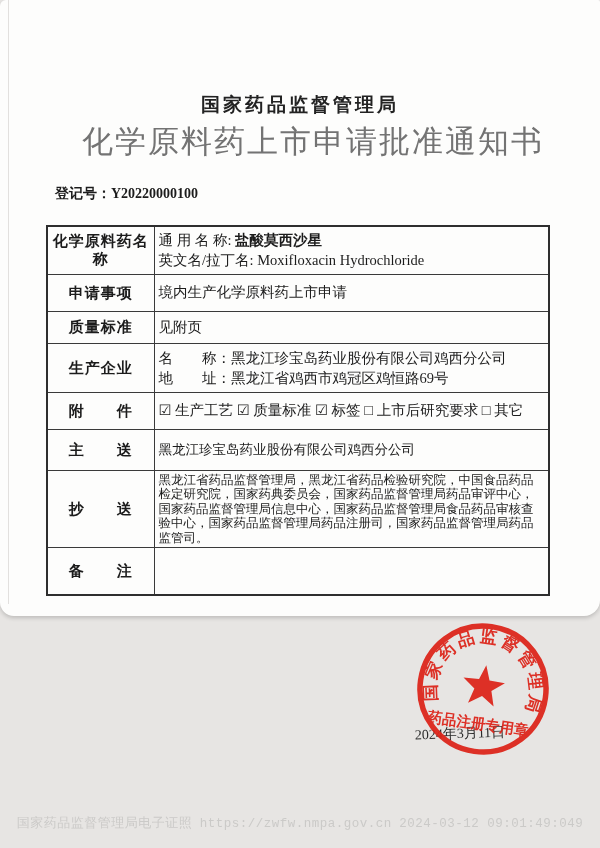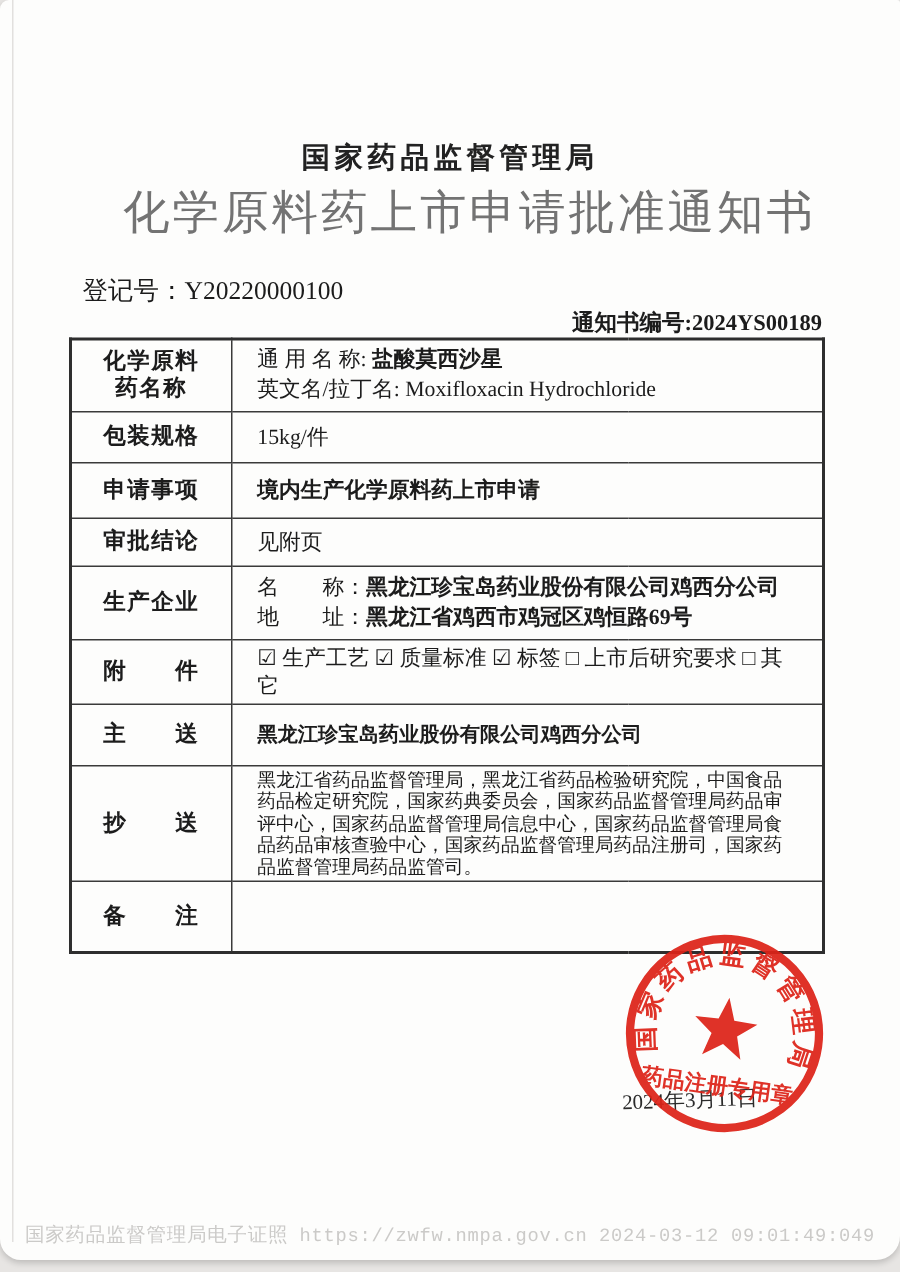--- a/index.html
+++ b/index.html
@@ -3,62 +3,62 @@
 <meta charset="utf-8">
 <style>
   html,body{margin:0;padding:0;}
   body{
     width:600px;height:848px;position:relative;overflow:hidden;
     background:#e7e5e3;
     font-family:"Liberation Serif", serif;
     color:#1c1c1c;
   }
   .page{
-    position:absolute;left:0;top:0;width:600px;height:840px;
+    position:absolute;left:0;top:0;width:600px;height:616px;
     background:#fdfdfc;
     border-radius:6px 2px 16px 14px;
     box-shadow:0 2px 4px rgba(0,0,0,.18);
   }
   .page::before{ 
     content:"";position:absolute;left:8px;top:0;bottom:12px;width:1px;background:#e2e0de;
   }
   .org-name{
     position:absolute;top:92px;left:0;width:600px;text-align:center;
     font-family:"Liberation Sans", sans-serif;
     font-size:19px;font-weight:bold;letter-spacing:3px;color:#222;
   }
   .doc-title{
     position:absolute;top:121px;left:13px;width:600px;text-align:center;
     font-size:31px;letter-spacing:2px;color:#737373;font-weight:500;
   }
-  .meta{position:absolute;left:55px;top:183px;font-size:17px;font-weight:normal;}
+  .meta{position:absolute;left:55px;top:183px;font-size:14px;font-weight:bold;}
   .meta .line{height:22px;line-height:22px;}
   .notice-no{
     position:absolute;right:52px;top:205px;height:22px;line-height:22px;
     font-size:15px;font-weight:bold;
   }
   table.doc{
     position:absolute;left:46px;top:225px;width:502px;
     border-collapse:collapse;table-layout:fixed;
     font-size:14.5px;
   }
   table.doc td{
     border:1.5px solid #3a3a3a;
     vertical-align:middle;
-    padding:2px 17px;
+    padding:2px 4px;
     overflow:hidden;
   }
   table.doc{border:2px solid #2e2e2e;}
   td.lbl{
     text-align:center;font-weight:bold;font-size:15px;letter-spacing:1px;line-height:18px;
   }
   td.val{text-align:left;padding-left:13px;margin-top:21px;}
   .two-line div{line-height:20px;}
   .b{font-weight:bold;}
-  .sb{font-weight:700;}
+  .sb{font-weight:400;}
   td.cc-cell{font-size:12.5px;line-height:14.5px;padding:4px 8px 4px 10px;text-align:left;vertical-align:top;}
   .seal{
     position:absolute;left:413px;top:619px;width:140px;height:140px;
     transform:rotate(8deg);opacity:.93;z-index:5;pointer-events:none;
   }
   .seal-date{
     position:absolute;left:402px;top:725px;width:116px;text-align:center;
     font-size:14px;color:#2b2b2b;transform:rotate(-2deg);z-index:4;
   }
   .footer{
@@ -71,52 +71,47 @@
 <body>
 
 <div class="page">
 
   <div class="org-name">国家药品监督管理局</div>
   <div class="doc-title">化学原料药上市申请批准通知书</div>
 
   <div class="meta">
     <div class="line"><span>登记号：</span><span>Y20220000100</span></div>
   </div>
-  <div class="notice-no"><span>通知书编号:</span><span>2024YS00189</span></div>
 
   <table class="doc">
     <colgroup>
         <col style="width:107px">
         <col style="width:150px">
         <col style="width:115px">
         <col style="width:130px">
       </colgroup>
 
     <tbody>
         <tr style="height:48px">
       <td class="lbl">化学原料药名称</td>
       <td class="val two-line" colspan="3">
         <div><span>通 用 名 称:</span> <span class="b">盐酸莫西沙星</span></div>
         <div><span>英文名/拉丁名:</span> <span>Moxifloxacin Hydrochloride</span></div>
       </td>
     </tr>
 
 
-    <tr style="height:34px">
-      <td class="lbl">包装规格</td>
-      <td class="val" colspan="3">15kg/件</td>
-    </tr>
 
     <tr style="height:37px">
       <td class="lbl">申请事项</td>
       <td class="val sb" colspan="3">境内生产化学原料药上市申请</td>
     </tr>
 
     <tr style="height:32px">
-      <td class="lbl">审批结论</td>
+      <td class="lbl">质量标准</td>
       <td class="val" colspan="3">见附页</td>
     </tr>
 
     <tr style="height:49px">
       <td class="lbl">生产企业</td>
       <td class="val two-line" colspan="3">
         <div><span>名　　称：</span><span class="sb">黑龙江珍宝岛药业股份有限公司鸡西分公司</span></div>
         <div><span>地　　址：</span><span class="sb">黑龙江省鸡西市鸡冠区鸡恒路69号</span></div>
       </td>
     </tr>

